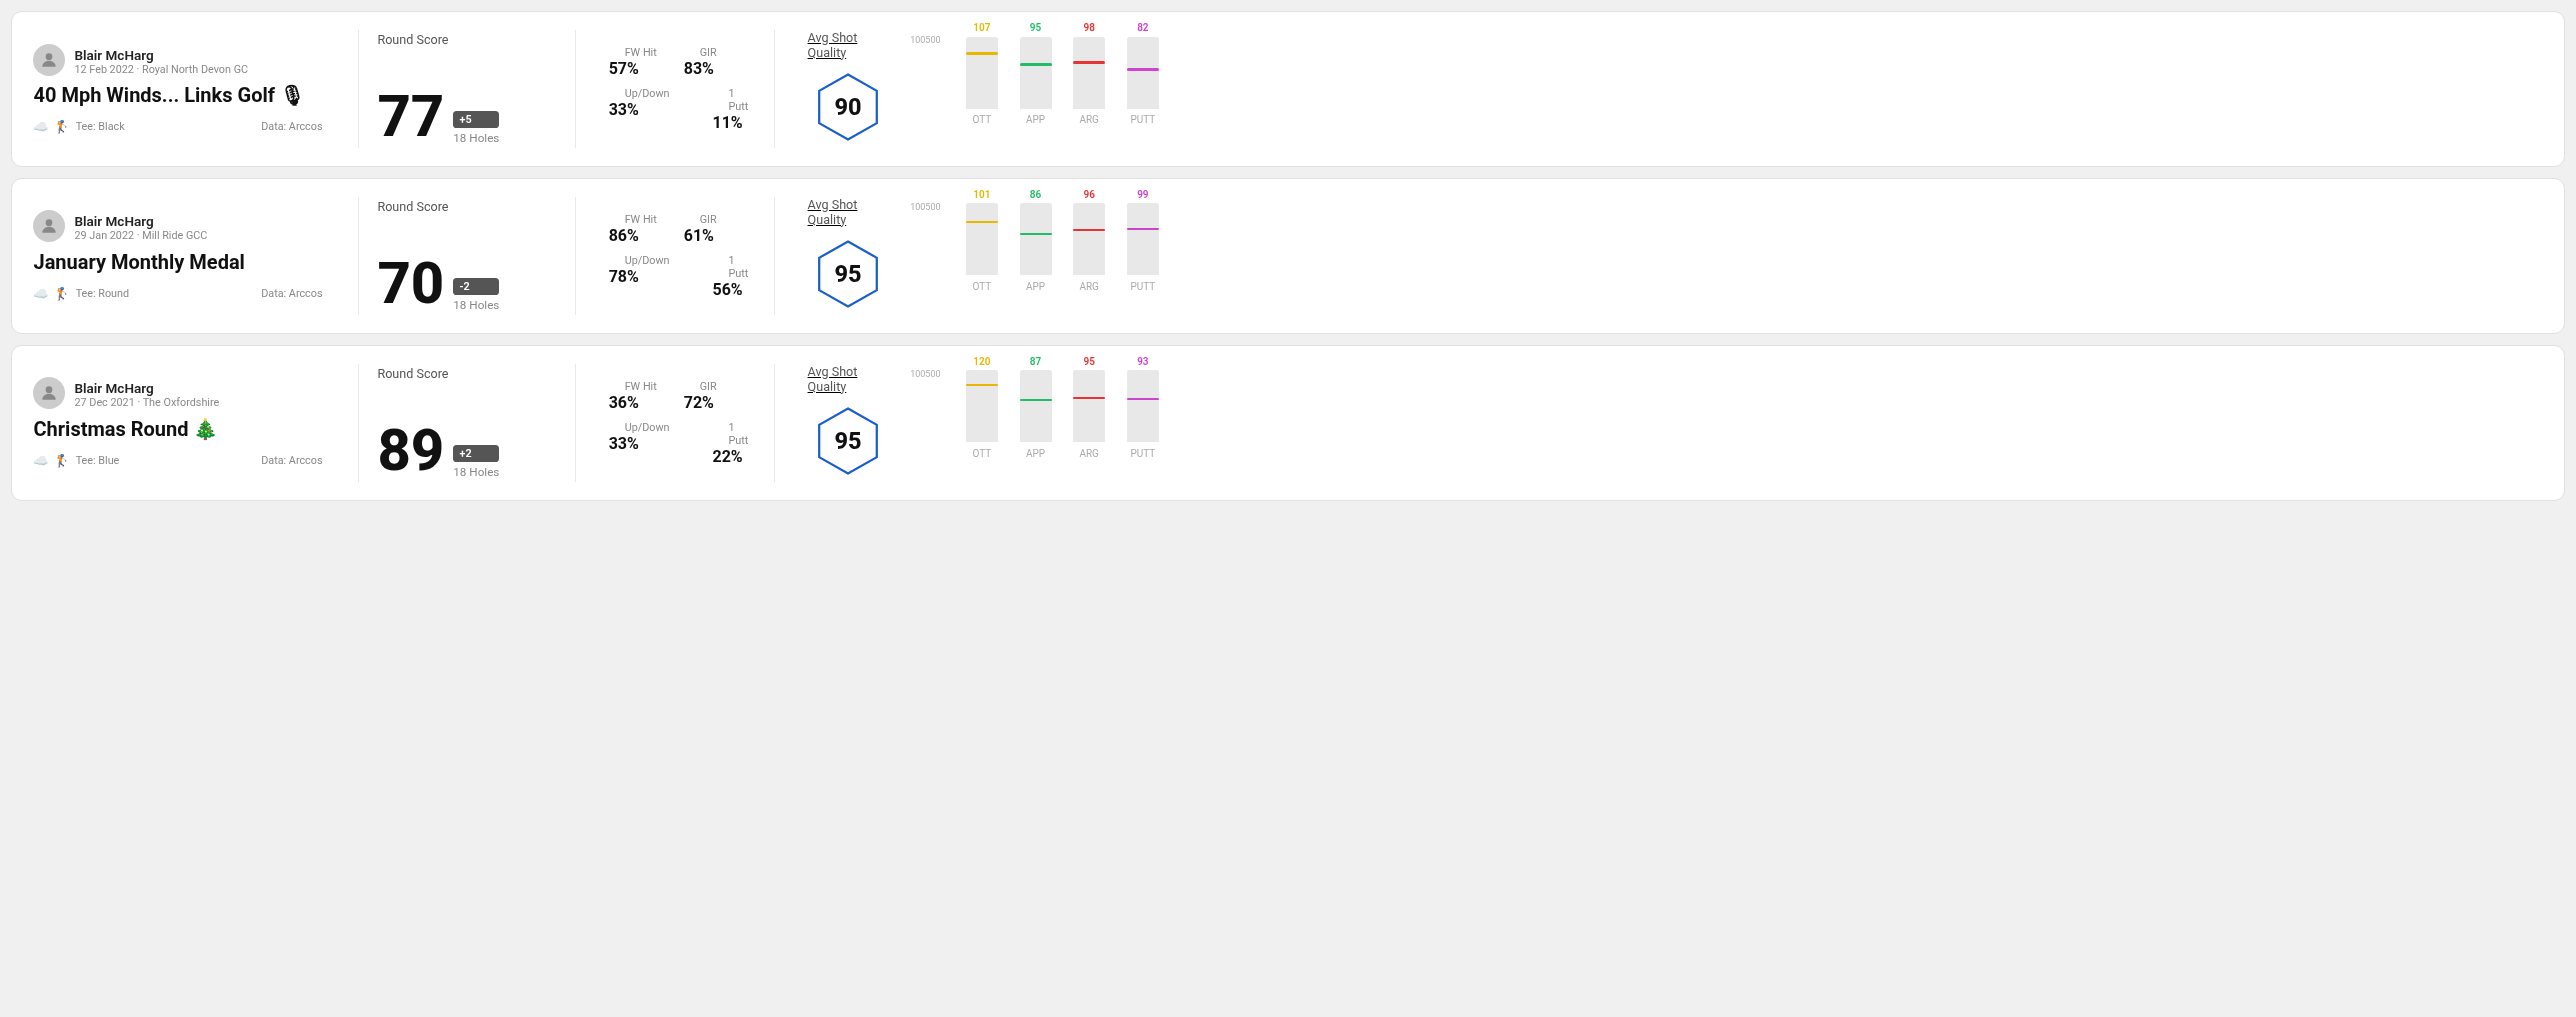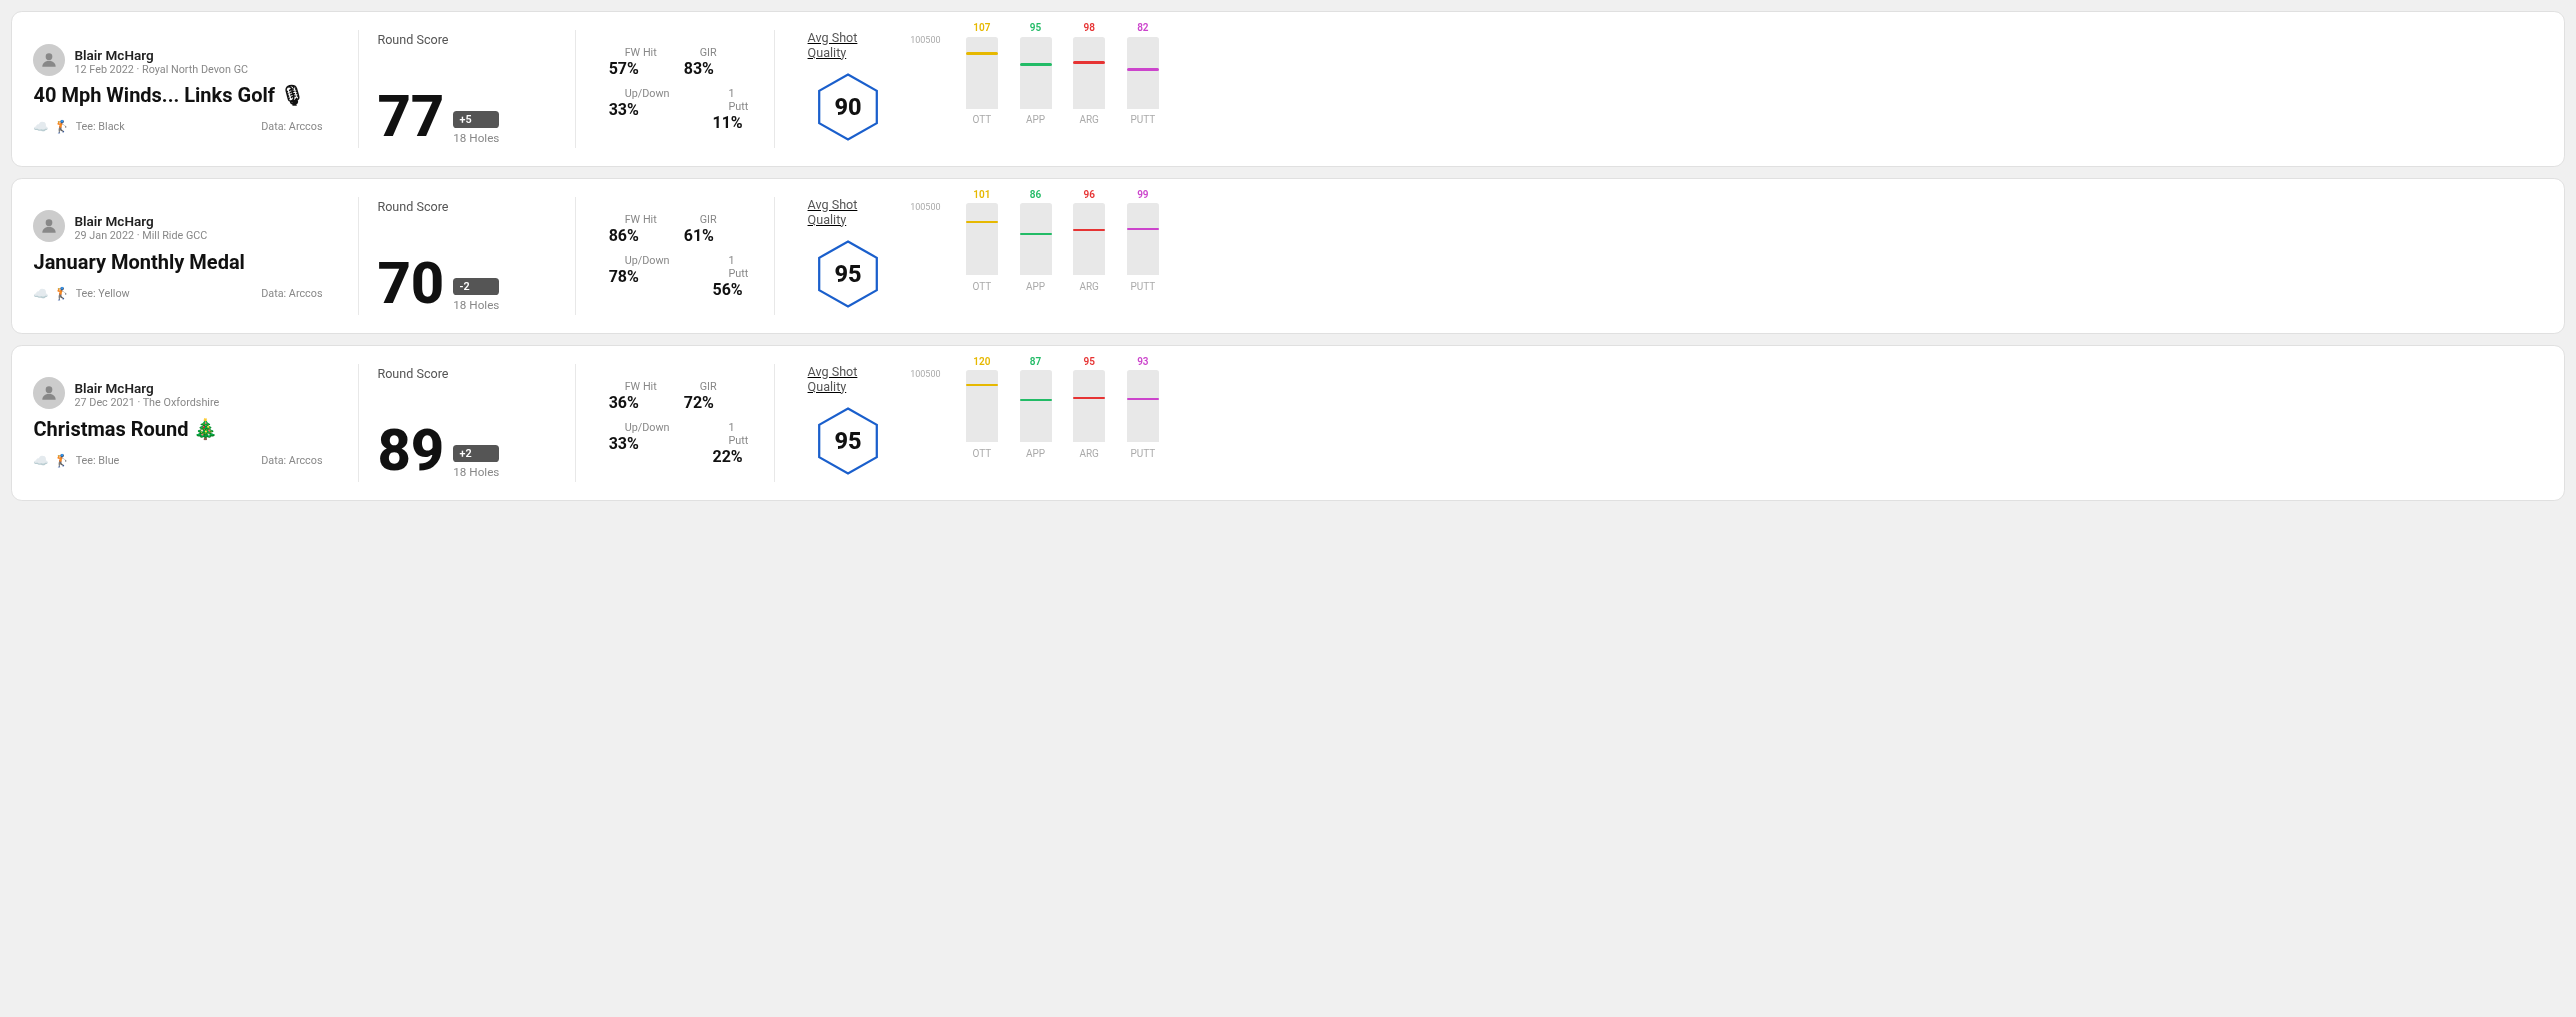--- a/index.html
+++ b/index.html
@@ -374,21 +374,21 @@
           <div>
             <div class="user-name">Blair McHarg</div>
             <div class="user-date">29 Jan 2022 · Mill Ride GCC</div>
           </div>
         </div>
         <div class="round-title">January Monthly Medal</div>
         <div class="bottom-info">
           <div class="tee-info">
             <span class="tee-icon">☁️</span>
             <span class="tee-icon">🏌</span>
-            <span>Tee: Yellow</span>
+            <span>Tee: Round</span>
           </div>
           <span>Data: Arccos</span>
         </div>
       </div>
 
       <div class="divider-v"></div>
 
       <div class="score-section">
         <div class="score-label">Round Score</div>
         <div class="score-row">

